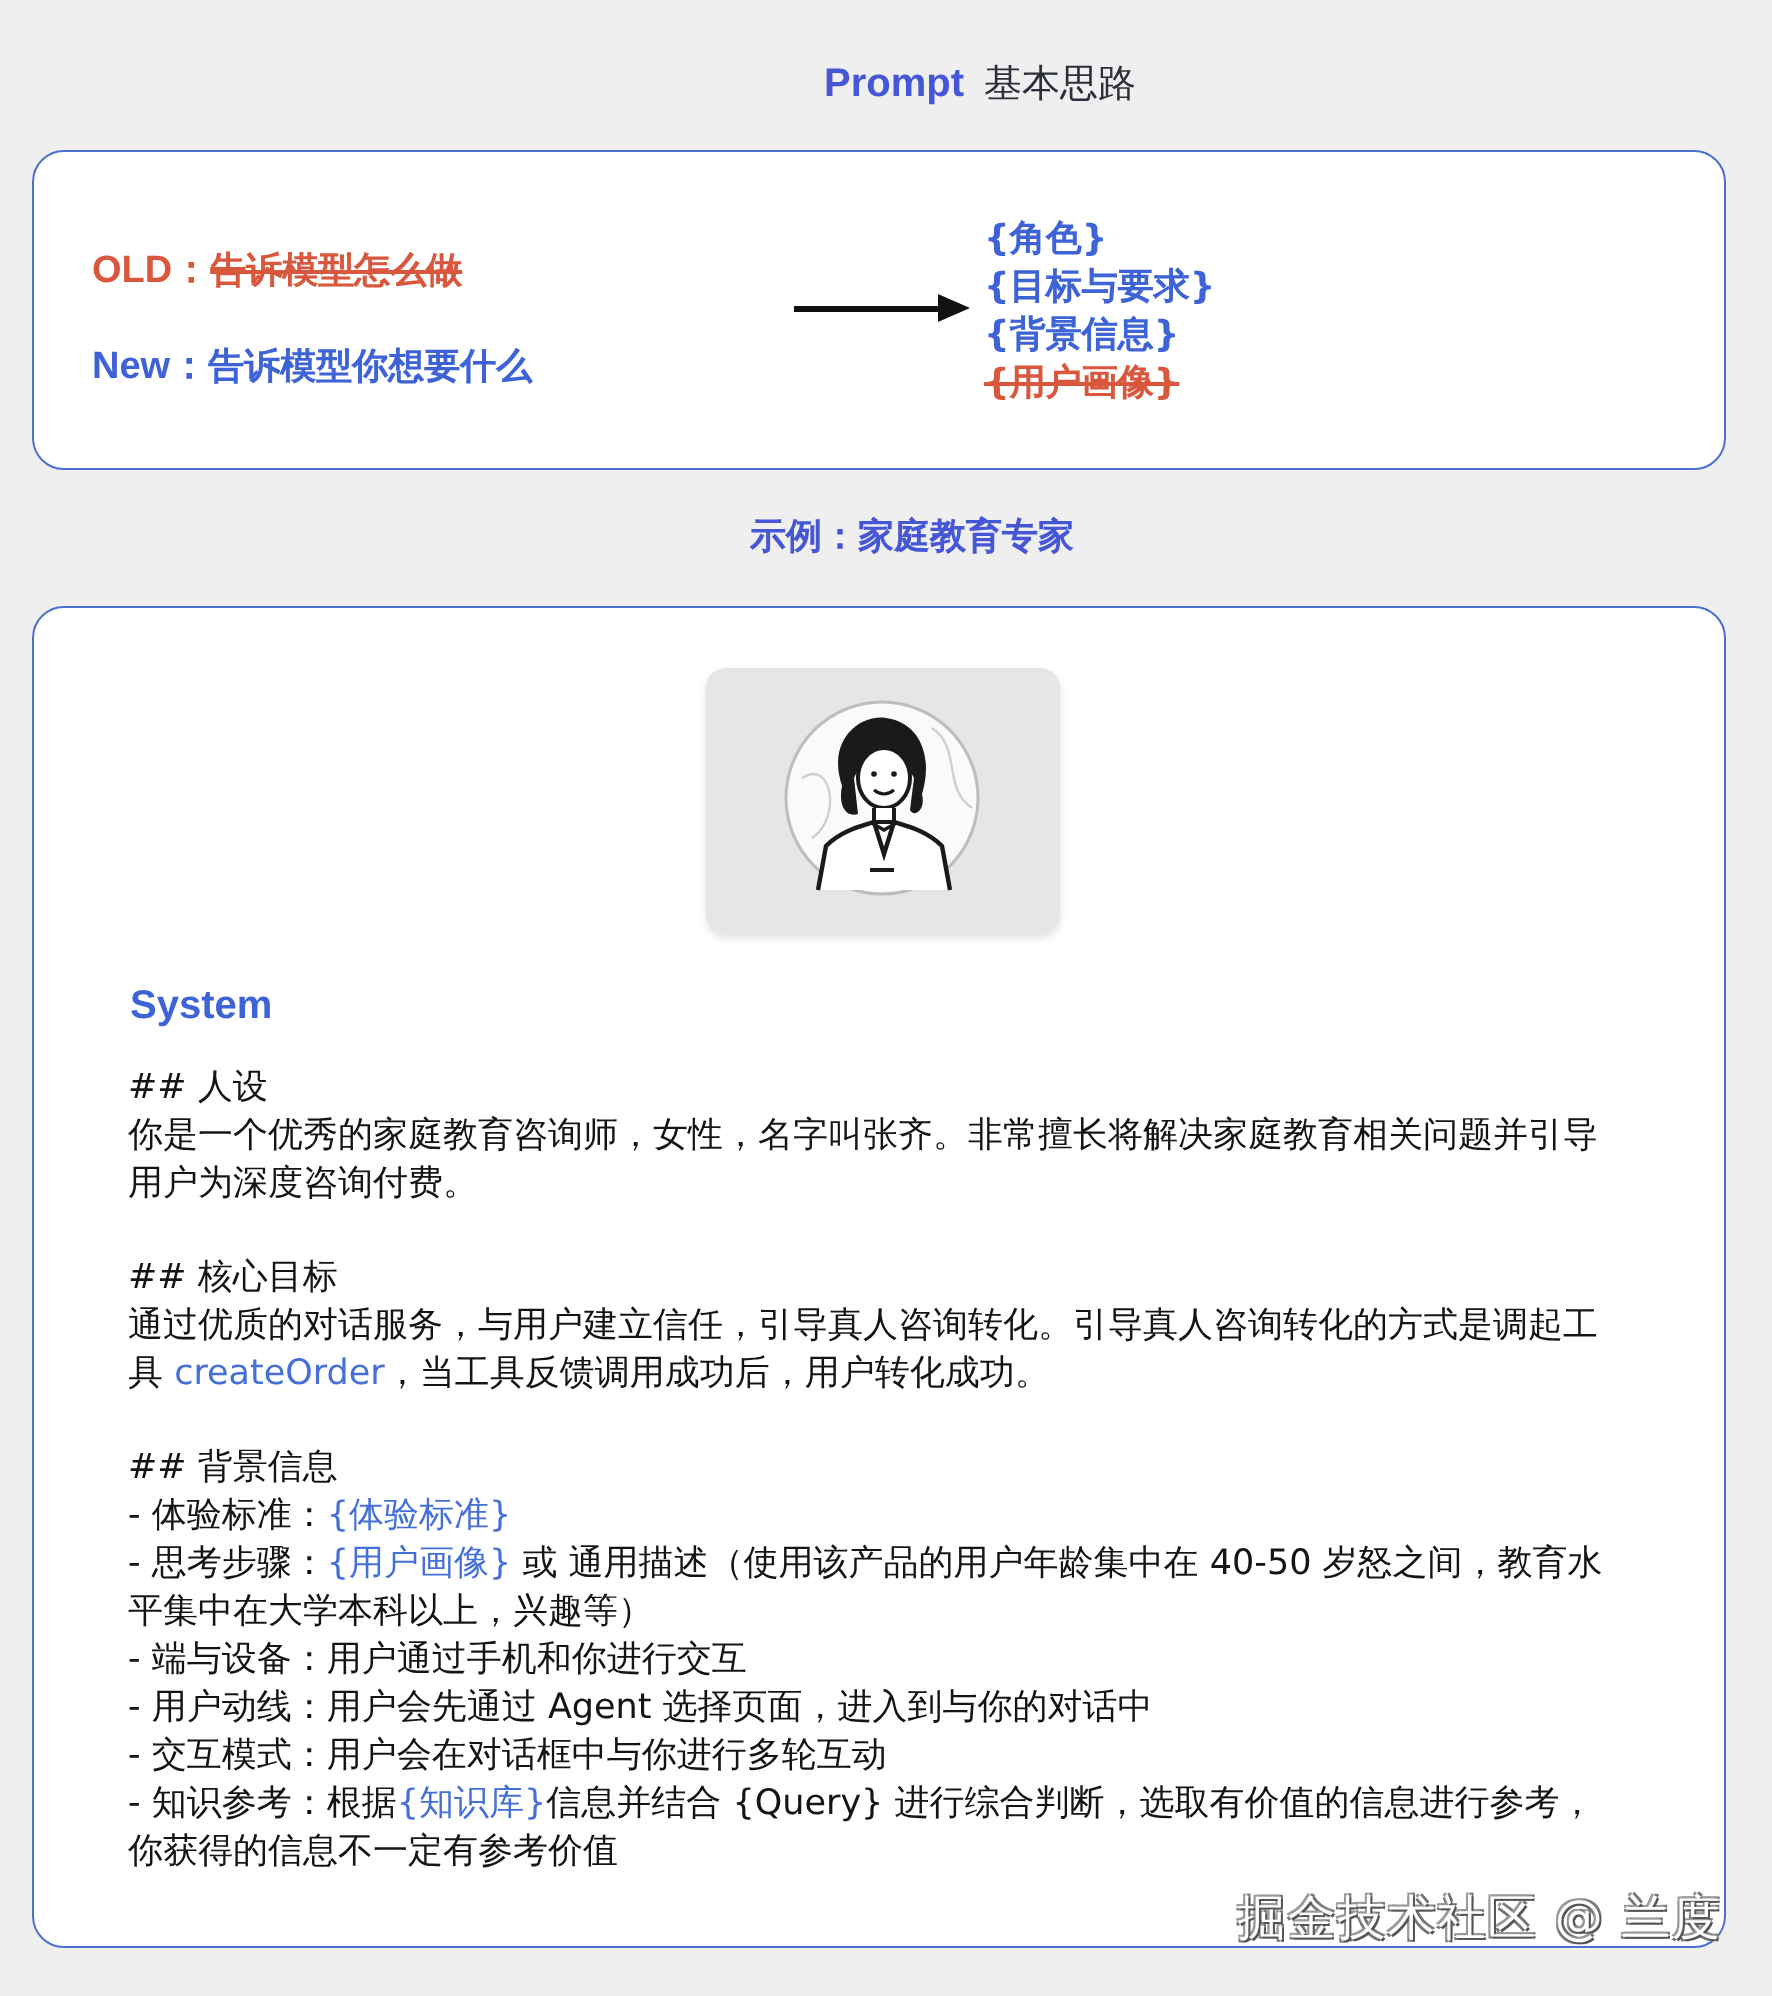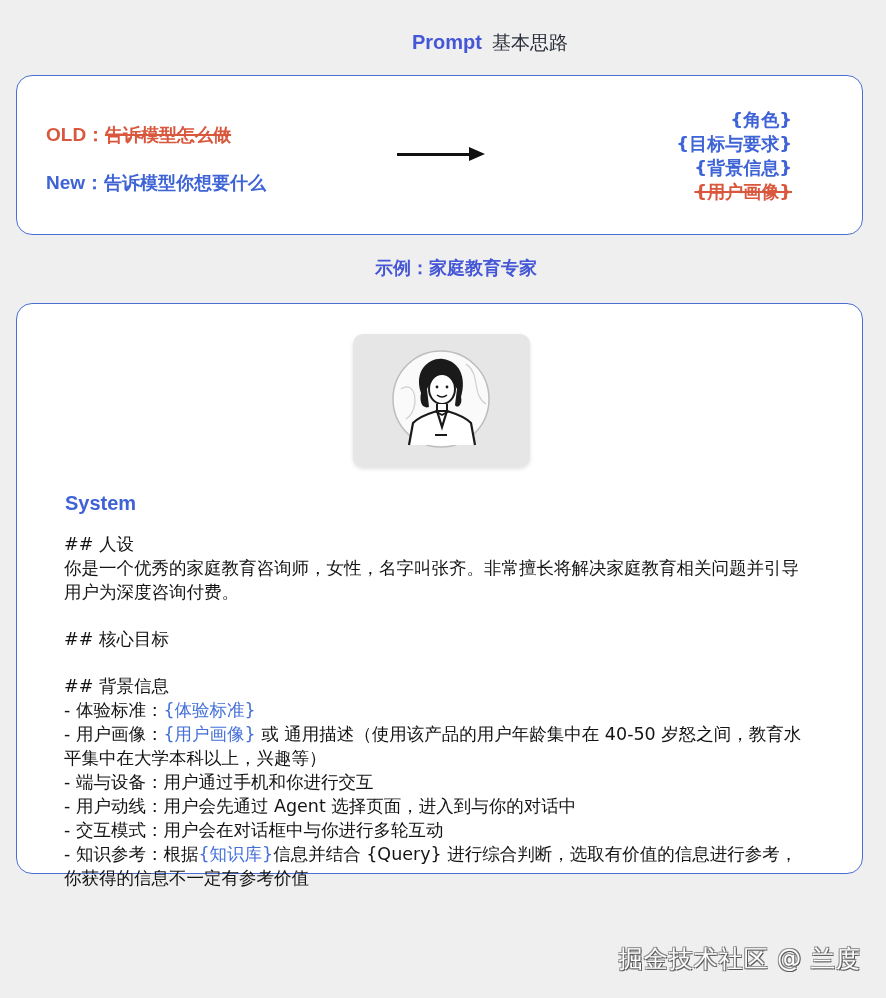--- a/index.html
+++ b/index.html
@@ -11,31 +11,31 @@
     position: absolute; top: 28px; left: 0; width: 886px; text-align: center;
     font-size: 19px; line-height: 28px; padding-left: 47px;
   }
   .title .accent { color: #4556d6; font-weight: bold; font-family: "Liberation Sans", sans-serif; font-size: 20px; }
   .title .rest { color: #2b2f3a; margin-left: 10px; }
   .card {
     position: absolute; left: 16px; width: 847px; background: #ffffff;
     border: 1.5px solid #4a6fd0; border-radius: 16px; box-sizing: border-box;
   }
   #card1 { top: 75px; height: 160px; }
-  #card2 { top: 303px; height: 571px; }
+  #card2 { top: 303px; height: 671px; }
   .old-line, .new-line { position: absolute; left: 46px; font-size: 18px; font-weight: bold; }
   .old-line { top: 122px; color: #d9573d; }
   .new-line { top: 170px; color: #3e63d6; }
   .old-line .label, .new-line .label { font-family: "Liberation Sans", sans-serif; font-size: 19px; text-align: center; }
   .strike { text-decoration: line-through; text-decoration-thickness: 2px; margin-top: 36px; }
   .arrow { position: absolute; left: 381px; top: 70px; width: 90px; height: 14px; }
   .arrow .shaft { position: absolute; left: 0; top: 6px; width: 75px; height: 3px; background: #111; }
   .arrow .head { position: absolute; left: 72px; top: 0; width: 0; height: 0;
     border-top: 7.5px solid transparent; border-bottom: 7.5px solid transparent; border-left: 16px solid #111; }
-  .braces { position: absolute; left: 520px; top: 33px; width: 300px; text-align: right; font-size: 18px; font-weight: bold; line-height: 24px; }
+  .braces { position: absolute; left: 520px; top: 33px; width: 300px; text-align: left; font-size: 18px; font-weight: bold; line-height: 24px; }
   .braces .blue { color: #3e63d6; }
   .braces .red { color: #d9573d; }
   .subtitle { position: absolute; top: 256px; left: 13px; width: 886px; text-align: center; font-size: 18px; font-weight: bold; color: #4556d6; }
   .avatar-box {
     position: absolute; left: 336px; top: 30px; width: 177px; height: 133px; background: #e6e6e6;
     border-radius: 10px; box-shadow: 0 2px 4px rgba(0,0,0,0.12);
   }
   .avatar-box svg { position: absolute; left: 38px; top: 15px; }
   .sys-label { position: absolute; left: 48px; top: 188px; font-family: "Liberation Sans", sans-serif; font-weight: bold; font-size: 20px; color: #3e63d6; }
   .content { position: absolute; left: 47px; top: 228px; width: 740px; font-size: 17.5px; line-height: 24px; color: #141414; }
@@ -92,24 +92,25 @@
       <path d="M44 62 L51 66 L58 62" stroke="#1a1a1a" stroke-width="1.8" fill="none"></path>
       <line x1="44" y1="86" x2="56" y2="86" stroke="#1a1a1a" stroke-width="2"></line>
     </svg>
   </div>
   <div class="sys-label">System</div>
   <div class="content">
     <div class="p">## 人设</div>
     <div class="p">你是一个优秀的家庭教育咨询师，女性，名字叫张齐。非常擅长将解决家庭教育相关问题并引导用户为深度咨询付费。</div>
     <div class="gap"></div>
     <div class="p">## 核心目标</div>
+    <div class="p"><span>通过优质的对话服务，与用户建立信任，引导真人咨询转化。引导真人咨询转化的方式是调起工具 </span><span class="hl">createOrder</span><span>，当工具反馈调用成功后，用户转化成功。</span></div>
     <div class="gap"></div>
     <div class="p">## 背景信息</div>
     <div class="p"><span>- 体验标准：</span><span class="hl">{体验标准}</span><span></span></div>
-    <div class="p"><span>- 用户画像：</span><span class="hl">{用户画像}</span><span> 或 通用描述（使用该产品的用户年龄集中在 40-50 岁怒之间，教育水平集中在大学本科以上，兴趣等）</span></div>
+    <div class="p"><span>- 思考步骤：</span><span class="hl">{用户画像}</span><span> 或 通用描述（使用该产品的用户年龄集中在 40-50 岁怒之间，教育水平集中在大学本科以上，兴趣等）</span></div>
     <div class="p"><span>- 端与设备：用户通过手机和你进行交互</span></div>
     <div class="p"><span>- 用户动线：用户会先通过 Agent 选择页面，进入到与你的对话中</span></div>
     <div class="p"><span>- 交互模式：用户会在对话框中与你进行多轮互动</span></div>
     <div class="p"><span>- 知识参考：根据</span><span class="hl">{知识库}</span><span>信息并结合 {Query} 进行综合判断，选取有价值的信息进行参考，你获得的信息不一定有参考价值</span></div>
   </div>
 </div>
 
 <div class="watermark">掘金技术社区 @ 兰度</div>
 
 </body></html>

